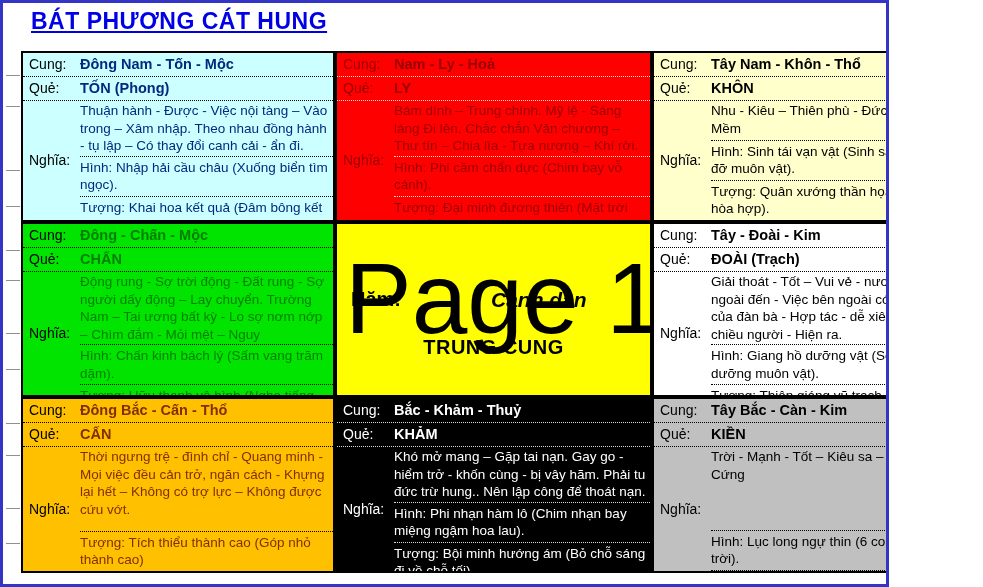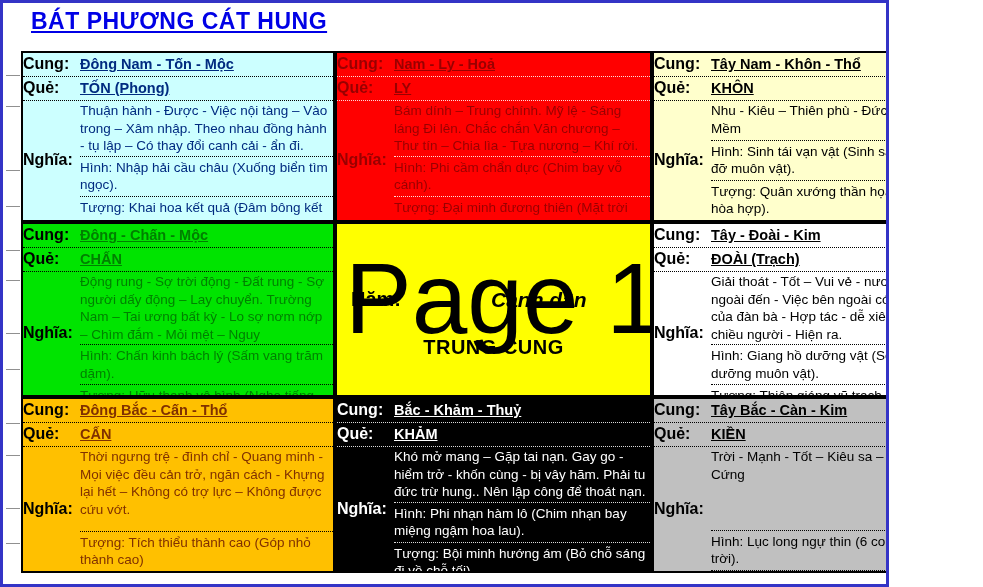--- a/index.html
+++ b/index.html
@@ -20,22 +20,22 @@
     display:grid;
     grid-template-columns:314px 317px 317px;
     grid-template-rows:171px 175px 176px;
   }
   .cell {
     border:2px solid #000; box-sizing:border-box; overflow:hidden;
     display:flex; flex-direction:column;
     font-size:13.5px; line-height:1.3;
   }
   .hrow { display:flex; align-items:center; min-height:23px; border-bottom:1px dotted #000; flex-shrink:0; }
-  .lbl { width:57px; box-sizing:border-box; font-weight:bold; font-size:16px; flex-shrink:0; color:#000; }
-  .hval { font-weight:bold; font-size:14.5px; padding-right:4px;text-decoration:underline; }
+  .lbl { width:57px; padding-left:6px; box-sizing:border-box; font-weight:normal; font-size:14px; flex-shrink:0; color:#000; }
+  .hval { font-weight:bold; font-size:14.5px; padding-right:4px; }
   .nghia { flex:1; display:flex; min-height:0; }
   .nghia .lbl { display:flex; align-items:center; }
   .ncontent { flex:1; display:flex; flex-direction:column; min-width:0; }
   .meaning { flex:1; display:flex; align-items:flex-start; padding:1px 4px 1px 0; border-bottom:1px dotted #000; }
   .hinh { padding:2px 4px 2px 0; border-bottom:1px dotted #000; }
   .tuong { padding:2px 4px 2px 0; flex-shrink:0; }
 
   .lbl-inherit .lbl { color:inherit; }
   .sep-light .hrow, .sep-light .meaning, .sep-light .hinh { border-bottom-color:rgba(255,255,255,0.85); }
 

